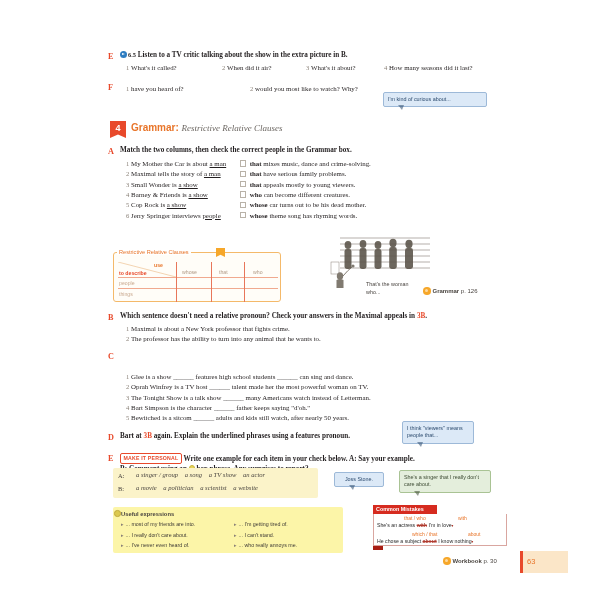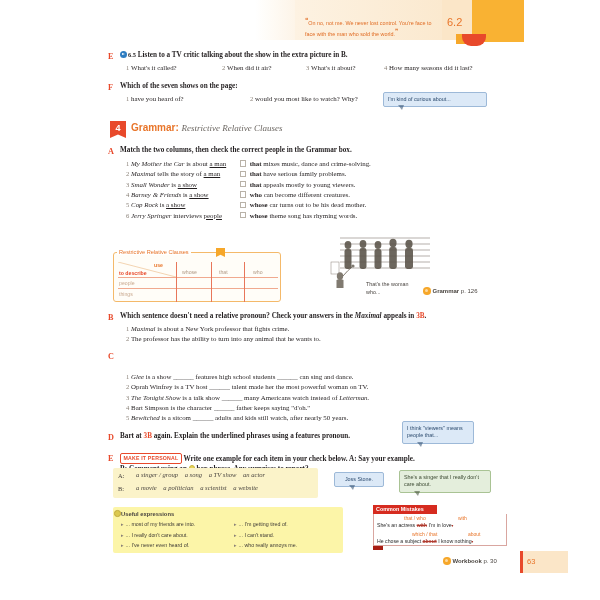--- a/index.html
+++ b/index.html
@@ -50,21 +50,21 @@
   }
   .hdr-strips { position:absolute; left:255px; top:0; width:42px; height:40px;
     background:linear-gradient(to right,#ffffff,#fdf4e7); }
   .ex-letter {
     position:absolute;
     font-family:"Liberation Serif", serif;
     font-weight:bold; font-size:8.2px; color:#e8492b;
   }
   .ex-body { position:absolute; }
   .ex-head { font-weight:bold; font-size:7.2px; line-height:1.35; }
-  .it { font-style:italic; }
+  .it { }
   .bld { font-weight:bold; }
   .orange { color:#e8492b; }
   .num { color:#8a8178; font-size:6.6px; }
   .row-item { font-size:6.9px; line-height:1.5; }
   .u { text-decoration:underline; }
 
   .audio-ic {
     display:inline-block; width:7px; height:7px; border-radius:50%;
     background:#2e7dc1; position:relative; vertical-align:-1px; margin-right:1px;
   }
@@ -224,52 +224,37 @@
   .pgnum{
     position:absolute; left:527px; top:557px;
     font-family:"Liberation Sans",sans-serif; font-size:7.5px; color:#e8752a;
   }
 </style>
 </head>
 <body>
 
 <div class="page">
 
-  <div class="hdr">
-    <div class="hdr-strips"></div>
-    <div class="hdr-quote-bg"></div>
-    <div class="hdr-quote">
-      <span class="qmark">❝</span><span>On no, not me. We never lost control. You're face to face with the man who sold the world.</span><span class="qmark">❞</span>
-    </div>
-    <div class="hdr-num-bg"></div>
-    <div class="hdr-num">6.2</div>
-    <div class="hdr-block">
-      
-    </div>
-    <div class="hdr-tab-shadow"></div>
-    <div class="hdr-tab"></div>
-  </div>
 
   <div class="ex-letter" style="left:108px; top:52px;">E</div>
   <div class="ex-body" style="left:120px; top:51px; width:400px;">
     <div class="ex-head">
       <span class="audio-ic"></span><span class="audio-num">6.5</span>
       <span>Listen to a TV critic talking about the show in the extra picture in B.</span>
     </div>
     <div style="position:relative; height:12px; margin-top:2px;">
       <span style="position:absolute; left:6px;"><span class="num">1</span> <span class="row-item">What's it called?</span></span>
       <span style="position:absolute; left:102px;"><span class="num">2</span> <span class="row-item">When did it air?</span></span>
       <span style="position:absolute; left:186px;"><span class="num">3</span> <span class="row-item">What's it about?</span></span>
       <span style="position:absolute; left:264px;"><span class="num">4</span> <span class="row-item">How many seasons did it last?</span></span>
     </div>
   </div>
 
   <div class="ex-letter" style="left:108px; top:83px;">F</div>
   <div class="ex-body" style="left:120px; top:82px; width:400px;">
-    <div class="ex-head">Which of the seven shows on the page:</div>
     <div style="position:relative; height:12px; margin-top:2px;">
       <span style="position:absolute; left:6px;"><span class="num">1</span> <span class="row-item">have you heard of?</span></span>
       <span style="position:absolute; left:130px;"><span class="num">2</span> <span class="row-item">would you most like to watch? Why?</span></span>
     </div>
   </div>
   <div class="bub bub-blue" style="left:383px; top:92px; width:104px;">I'm kind of curious about...</div>
 
   <div class="sec">
     <div class="sec-badge">4</div>
     <div class="sec-title">

